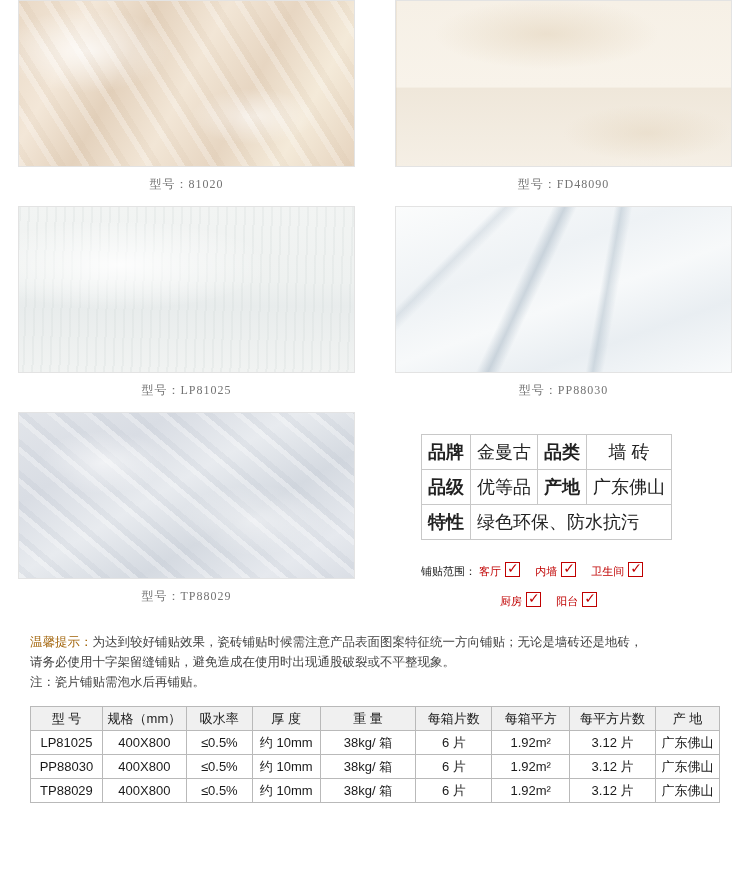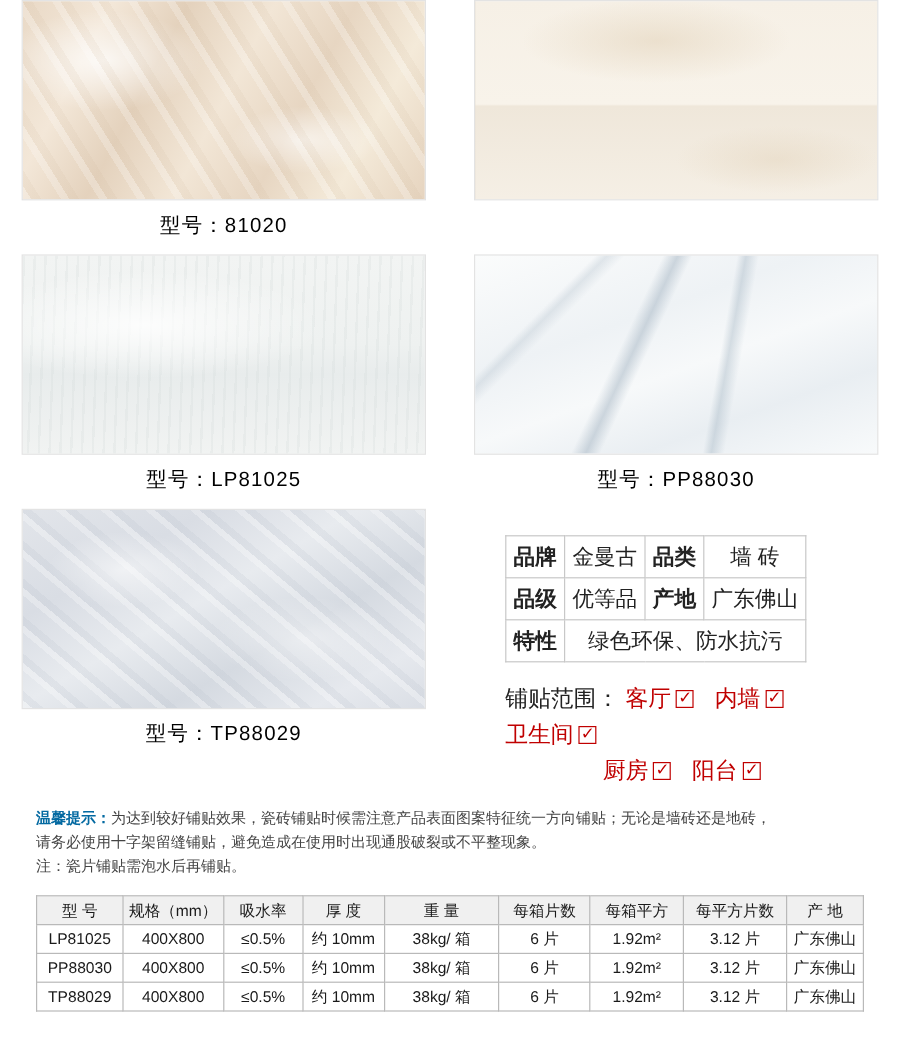--- a/index.html
+++ b/index.html
@@ -23,25 +23,25 @@
   .tile-img {
     width: 337px;
     height: 167px;
     margin: 0 auto;
     border: 1px solid #e3e3e3;
     position: relative;
     overflow: hidden;
   }
   .tile-caption {
     text-align: center;
-    font-size: 17px;
+    font-size: 12px;
     letter-spacing: 1px;
-    color: #000000;
+    color: #737373;
     padding: 9px 0 13px 0;
-    font-family: Liberation Sans, sans-serif;
+    font-family: Liberation Serif, serif;
   }
 
   
   .tex-81020 {
     background:
       radial-gradient(ellipse 120px 60px at 20% 30%, rgba(255,255,255,0.75), rgba(255,255,255,0) 70%),
       radial-gradient(ellipse 90px 40px at 70% 70%, rgba(255,255,255,0.6), rgba(255,255,255,0) 70%),
       linear-gradient(118deg, #e9d9c6 0%, #f3e7d8 18%, #e4d2bd 33%, #f2e6d6 50%, #e7d6c2 66%, #f4ead9 82%, #e6d4bf 100%);
   }
   .tex-81020::after {
@@ -115,25 +115,25 @@
   }
   table.spec td {
     border: 1px solid #c8c8c8;
     padding: 5px 6px;
     white-space: nowrap;
     color: #222;
     height: 29px;
   }
   td.lab { color: #c00000; font-weight: bold; text-align: center; width: 46px; }
   td.val { text-align: center; }
-  td.wide { text-align: center; }
+  td.wide { }
 
   .scope {
     margin: 16px 0 0 35px;
-    font-size: 19px;
+    font-size: 11px;
     color: #222;
     line-height: 30px;
   }
   .scope .item { margin-right: 12px; white-space: nowrap; }
   .scope .red { color: #c00000; }
   .chk {
     display: inline-block;
     width: 15px; height: 15px;
     border: 1px solid #c00000;
     position: relative;
@@ -149,21 +149,21 @@
     line-height: 18px;
   }
 
   
   .notice {
     margin: 14px 30px 0 30px;
     font-size: 12.5px;
     line-height: 20px;
     color: #444;
   }
-  .notice .tag { color: #0369a1; font-weight: bold; }
+  .notice .tag { color: #a16207; }
   .notice .ln2 { display: block; }
 
   
   .data-wrap { padding: 14px 30px 0 30px; }
   table.data {
     border-collapse: collapse;
     width: 690px;
     font-size: 13px;
   }
   table.data th, table.data td {
@@ -184,20 +184,21 @@
 
   <div class="tiles">
 
     <div class="tile-cell">
       <div class="tile-img tex-81020"></div>
       <div class="tile-caption">型号：81020</div>
     </div>
 
     <div class="tile-cell">
       <div class="tile-img tex-fd48090"></div>
+      <div class="tile-caption">型号：FD48090</div>
     </div>
 
     <div class="tile-cell">
       <div class="tile-img tex-lp81025"></div>
       <div class="tile-caption">型号：LP81025</div>
     </div>
 
     <div class="tile-cell">
       <div class="tile-img tex-pp88030"></div>
       <div class="tile-caption">型号：PP88030</div>

